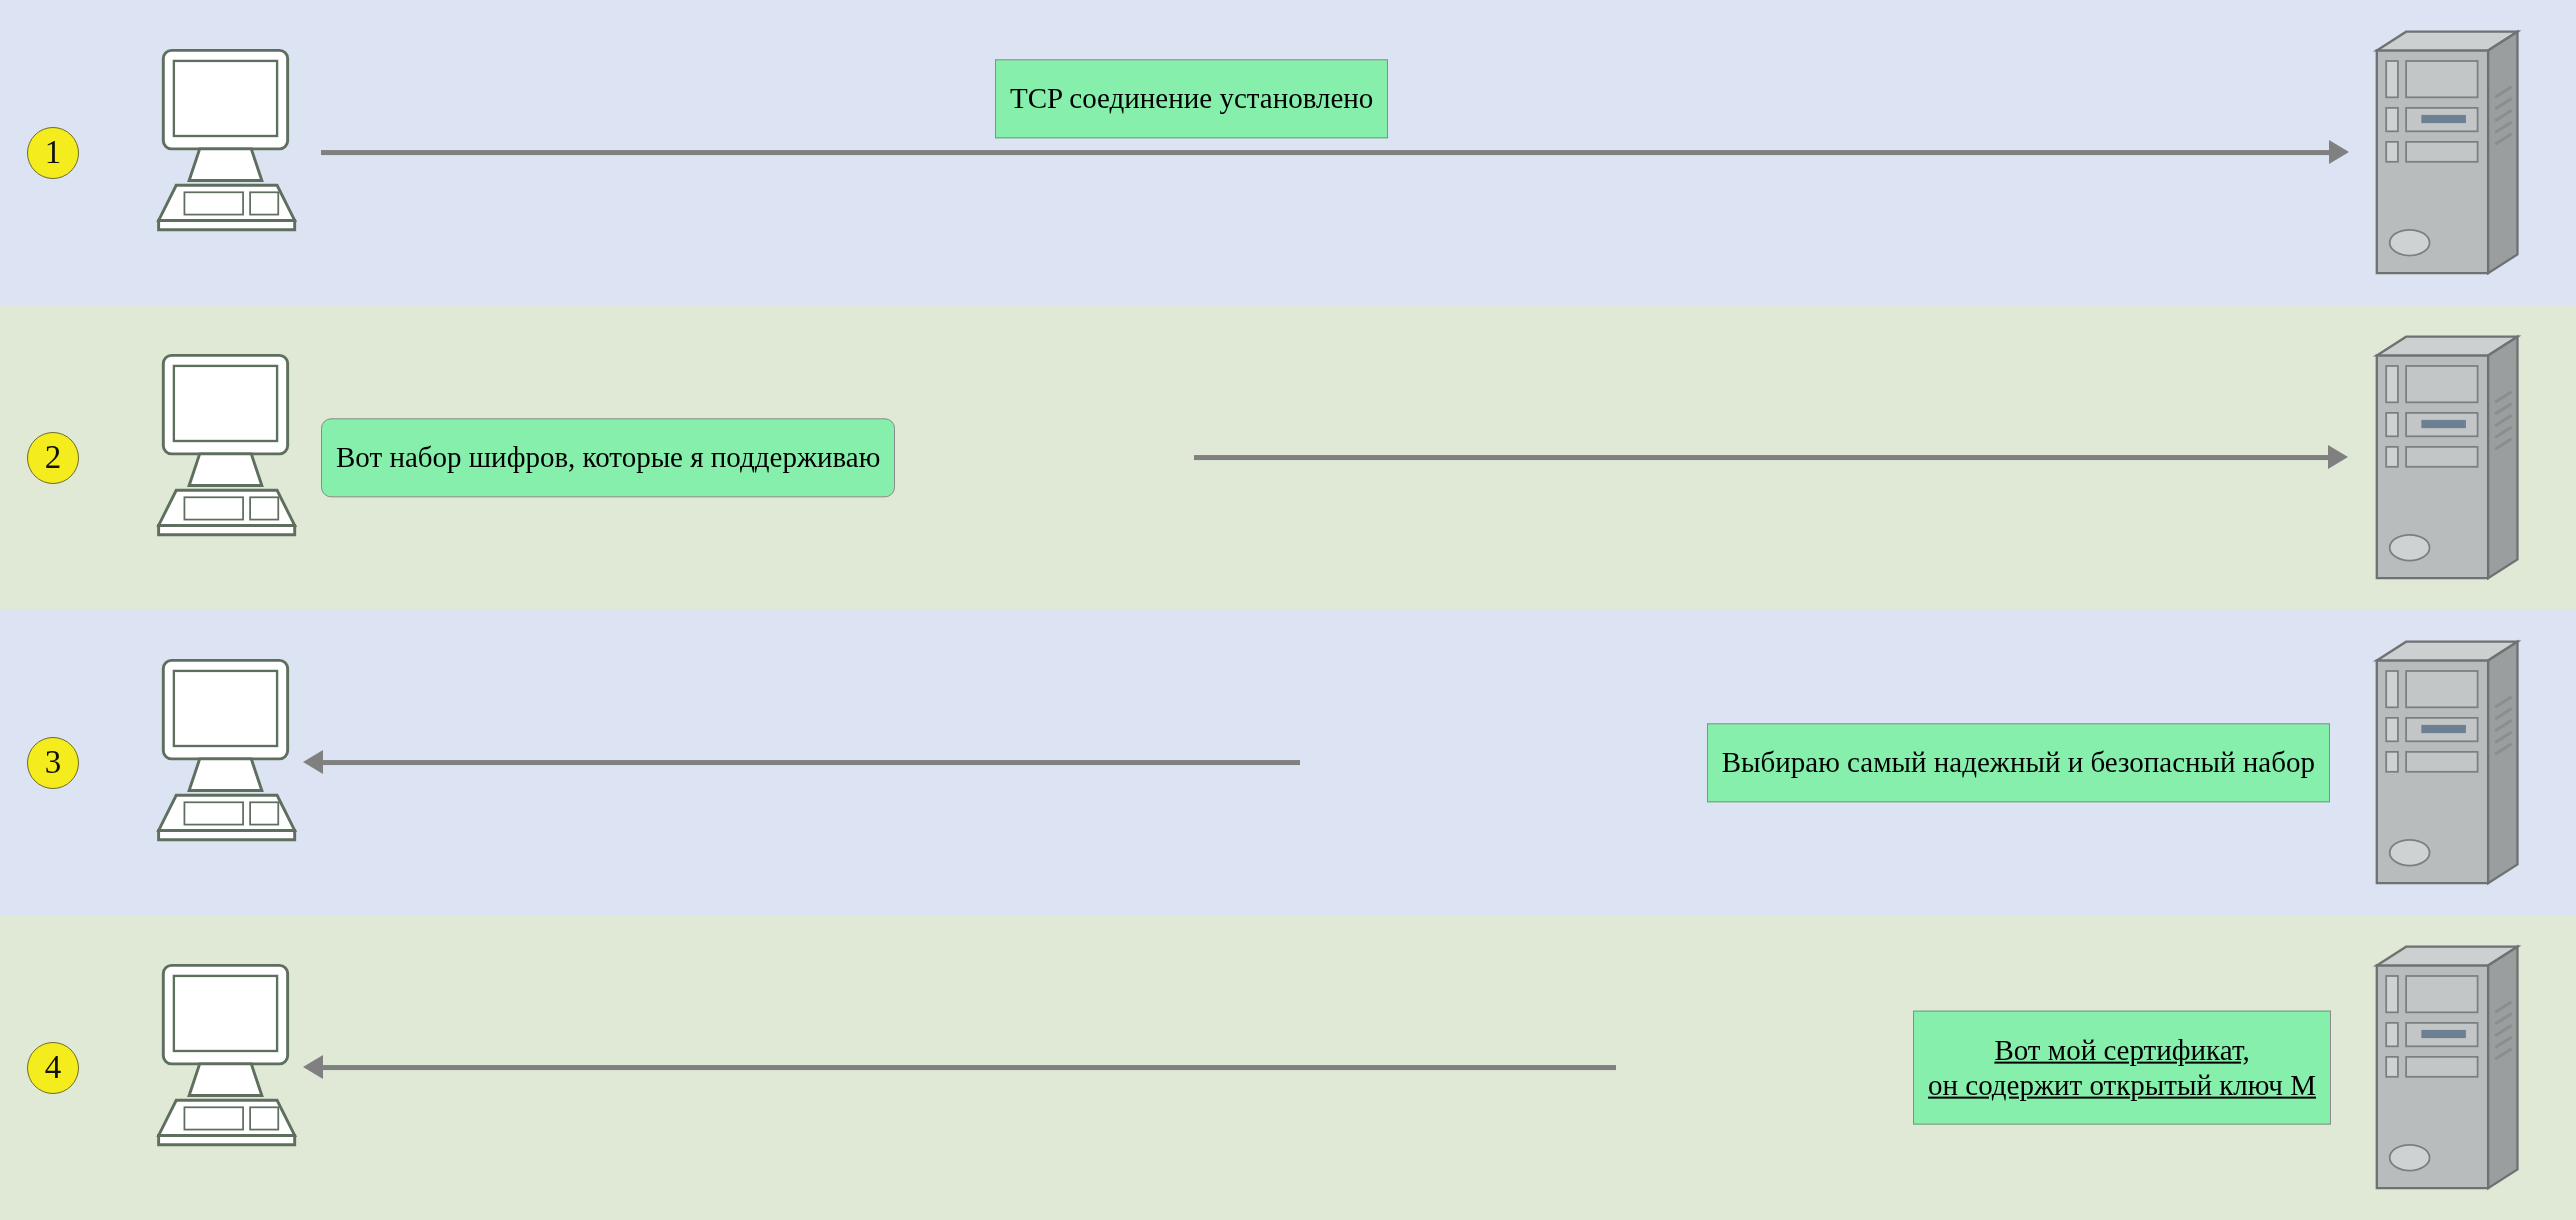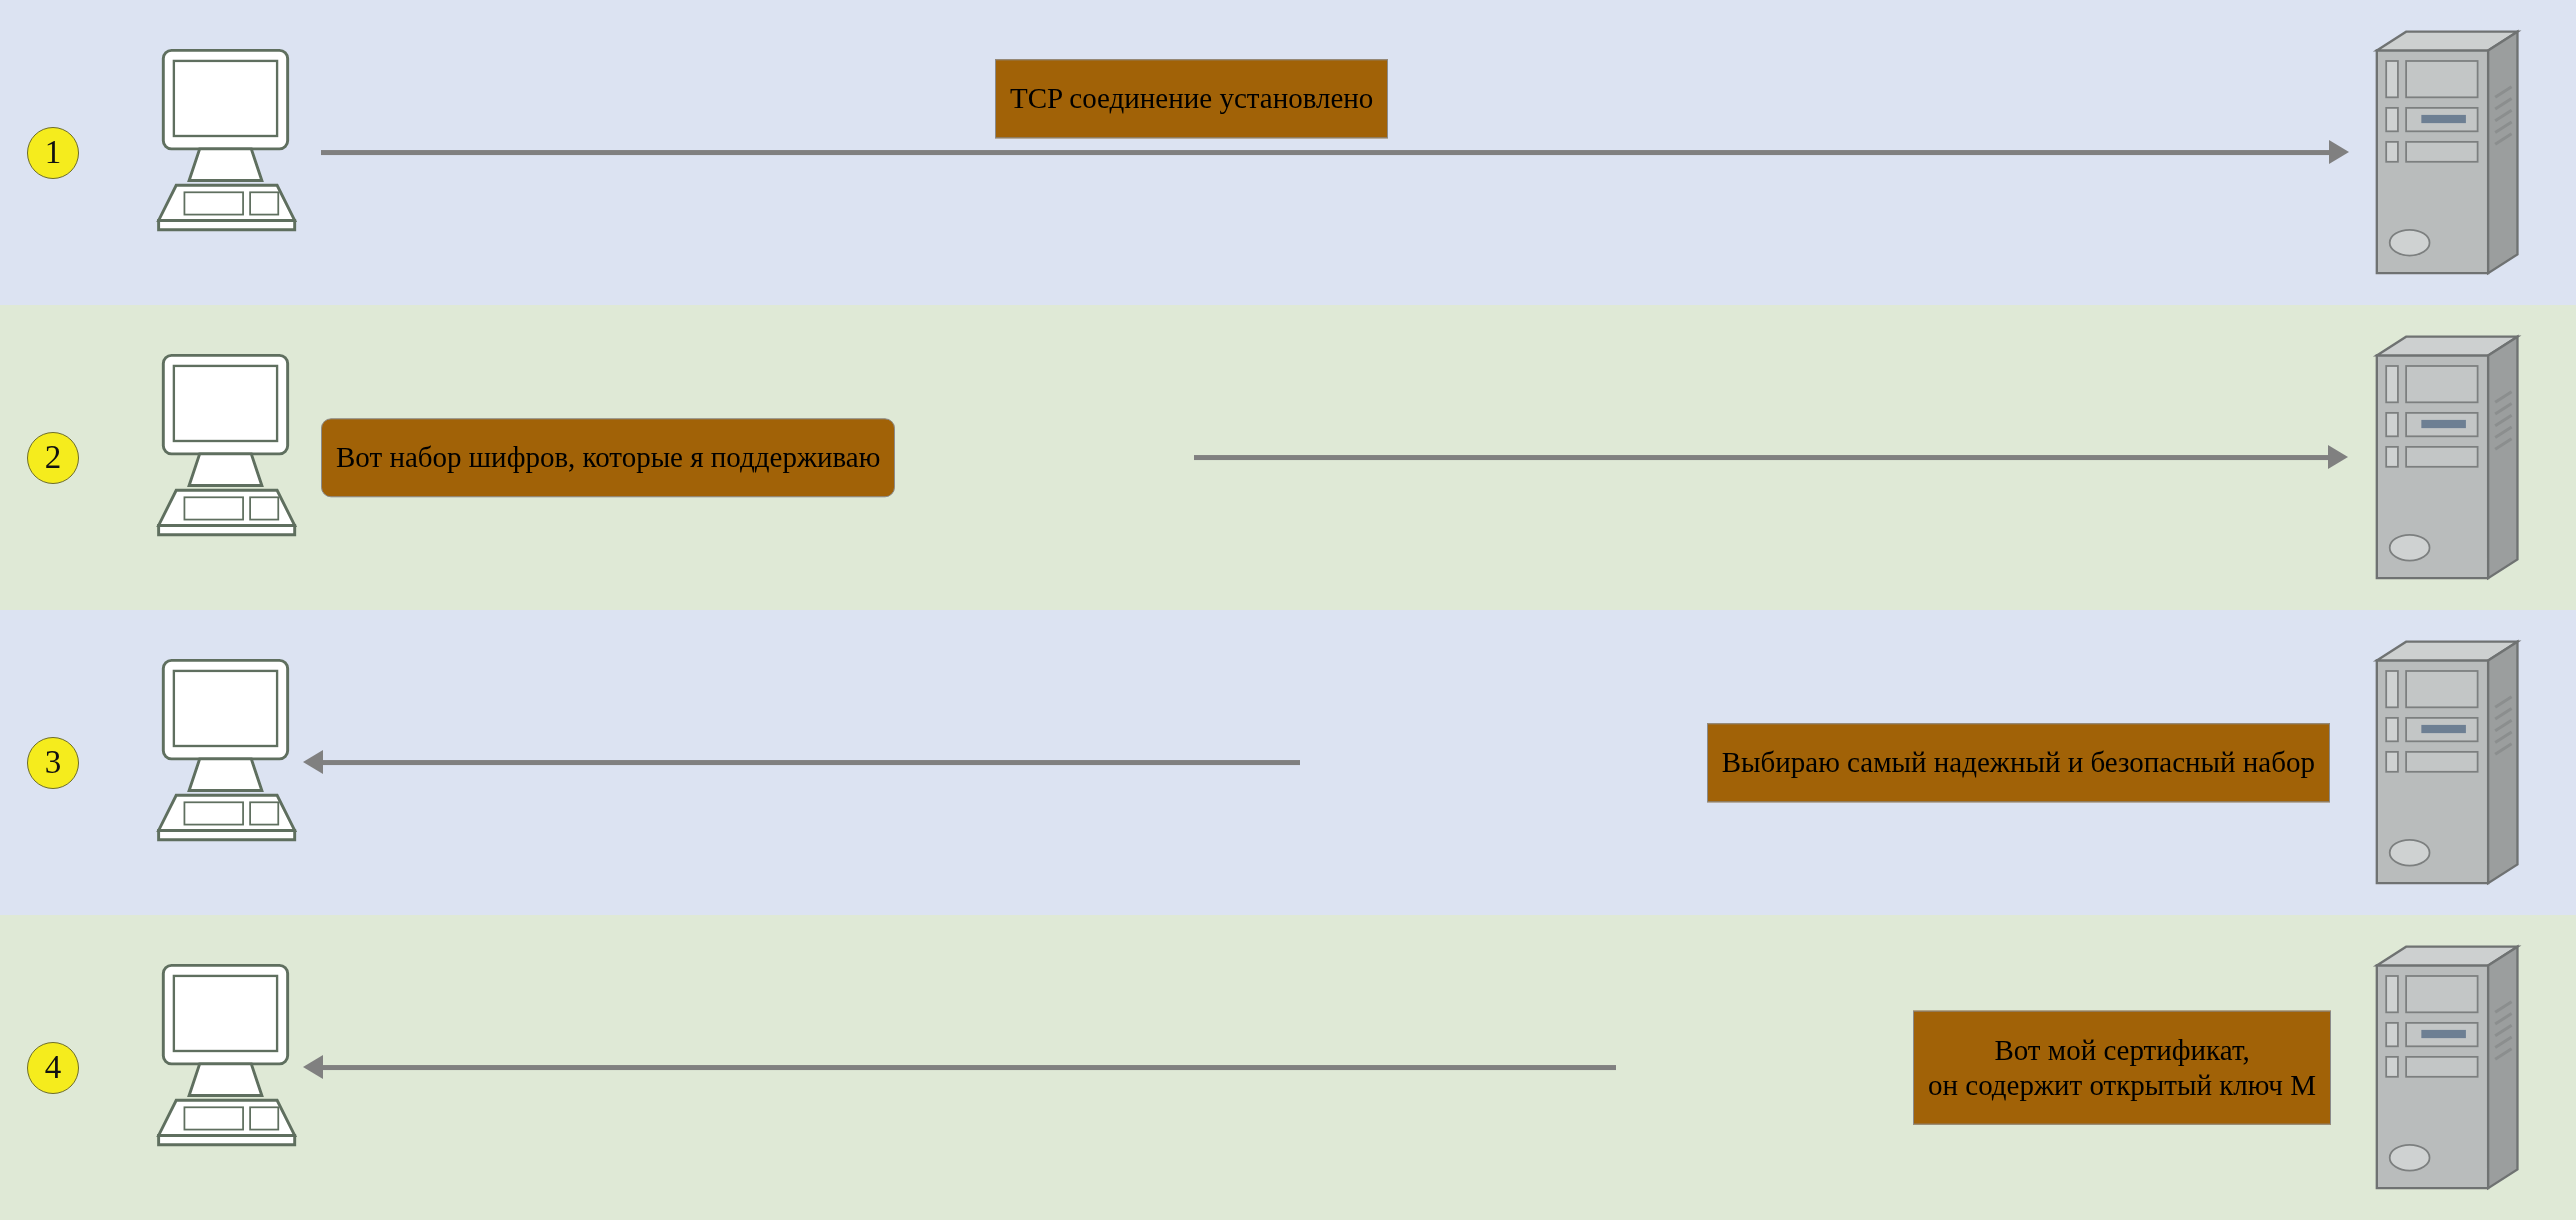--- a/index.html
+++ b/index.html
@@ -95,31 +95,31 @@
     left: -17.6px;
     transform: translateY(-50%);
     border-right: 20px solid #808080;
   }
 
   
   .label {
     position: absolute;
     top: 50%;
     transform: translateY(-50%);
-    background: #a16207;
+    background: #86efac;
     border: 1.2px solid #8a8a8a;
     padding: 21px 14px;
     font-size: 29px;
     color: #000000;
     line-height: 1.22;
     white-space: nowrap;
     text-align: center;
     box-sizing: border-box;
   }
-  .label.two-line { white-space: normal; }
+  .label.two-line { white-space: normal; text-decoration: underline; }
 
   
   #row1 .arrow  { left: 321px; right: 245px; }
   #row1 .label  { left: 995px; top: 50%; transform: translate(0,-50%); margin-top: -54px; }
 
   #row2 .arrow  { left: 1194px; right: 246px; }
   #row2 .label  { left: 321px; border-radius: 10px; }
 
   #row3 .arrow  { left: 321px; right: 1276px; }
   #row3 .label  { right: 246px; }

